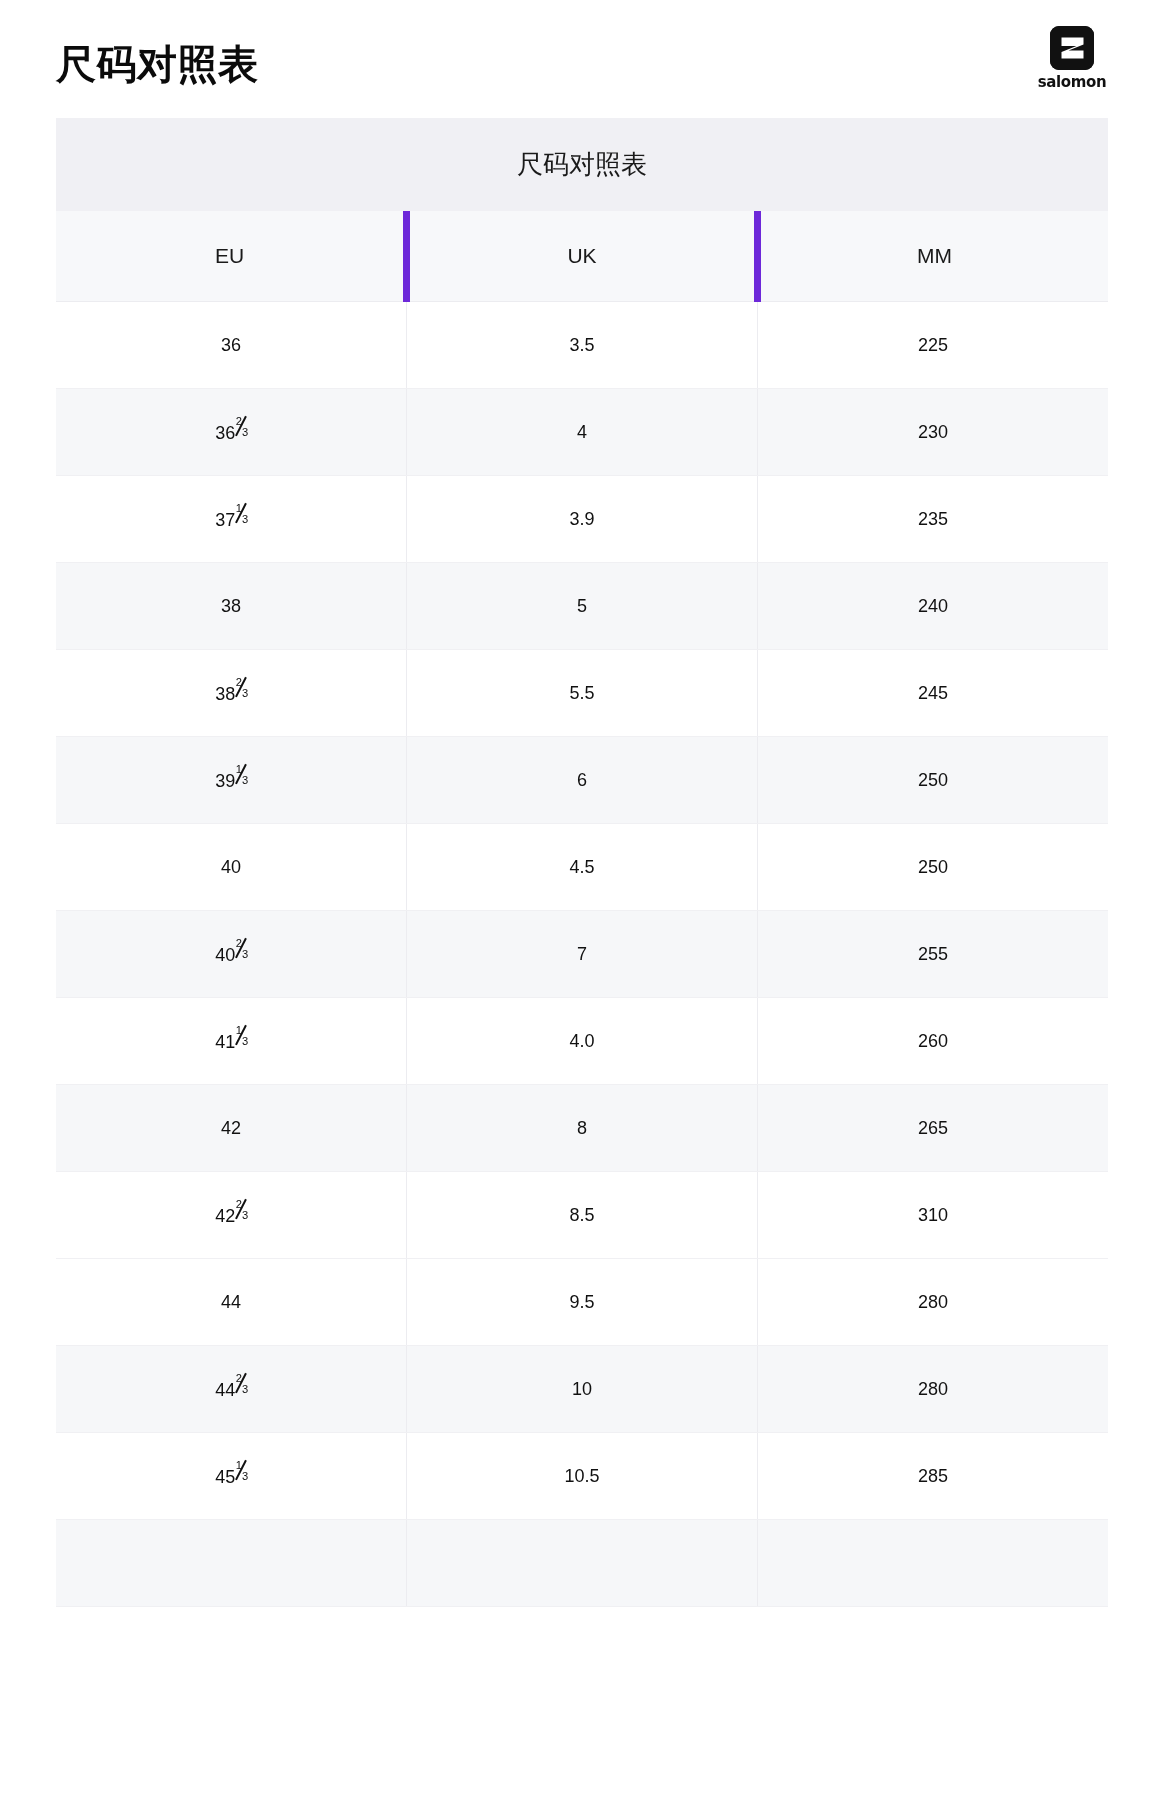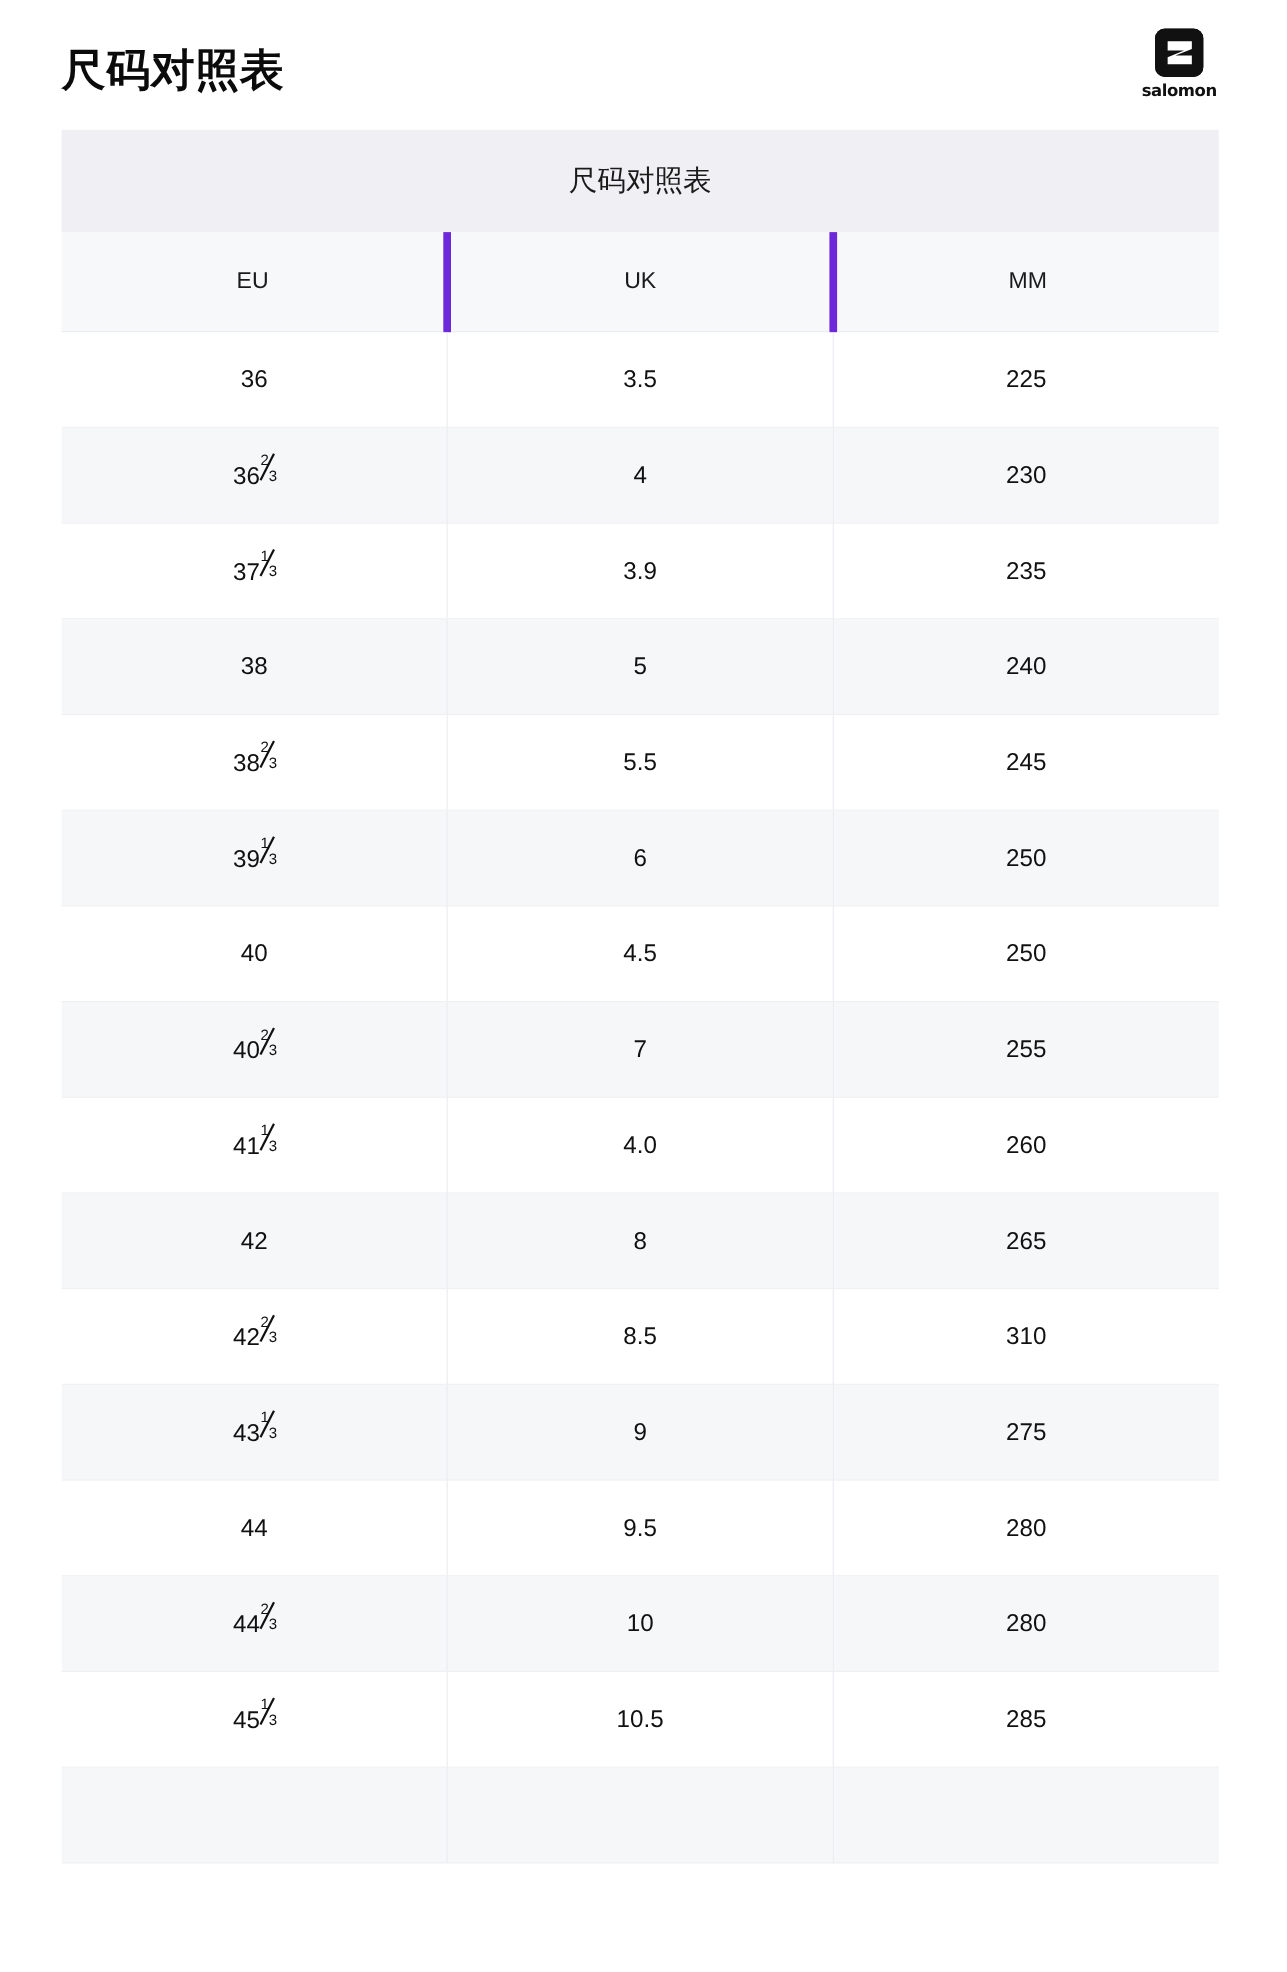--- a/index.html
+++ b/index.html
@@ -95,21 +95,21 @@
     color: #1a1a1a;
     height: 88px;
     text-align: center;
     border-right: 7px solid #6d28d9;
     border-bottom: 1px solid #ececf0;
   }
   .size-table th:last-child { border-right: none; }
 
   .size-table td {
     height: 84px;
-    font-size: 22px;
+    font-size: 18px;
     font-weight: 400;
     color: #111111;
     text-align: center;
     vertical-align: middle;
     border-right: 1px solid #ececf0;
     border-bottom: 1px solid #f0f0f3;
     background: #ffffff;
   }
   .size-table td:last-child { border-right: none; }
 
@@ -230,25 +230,20 @@
         <tr class="stripe">
           <td>42</td>
           <td>8</td>
           <td>265</td>
         </tr>
         <tr>
           <td>42<span class="frac"><span class="num">2</span><span class="bar"></span><span class="den">3</span></span></td>
           <td>8.5</td>
           <td>310</td>
         </tr>
-        <tr class="stripe">
-          <td>43<span class="frac"><span class="num">1</span><span class="bar"></span><span class="den">3</span></span></td>
-          <td>9</td>
-          <td>275</td>
-        </tr>
         <tr>
           <td>44</td>
           <td>9.5</td>
           <td>280</td>
         </tr>
         <tr class="stripe">
           <td>44<span class="frac"><span class="num">2</span><span class="bar"></span><span class="den">3</span></span></td>
           <td>10</td>
           <td>280</td>
         </tr>

